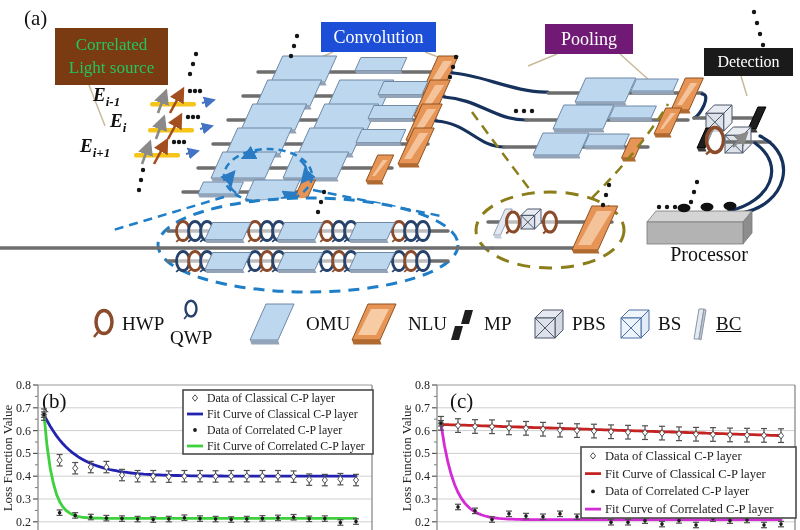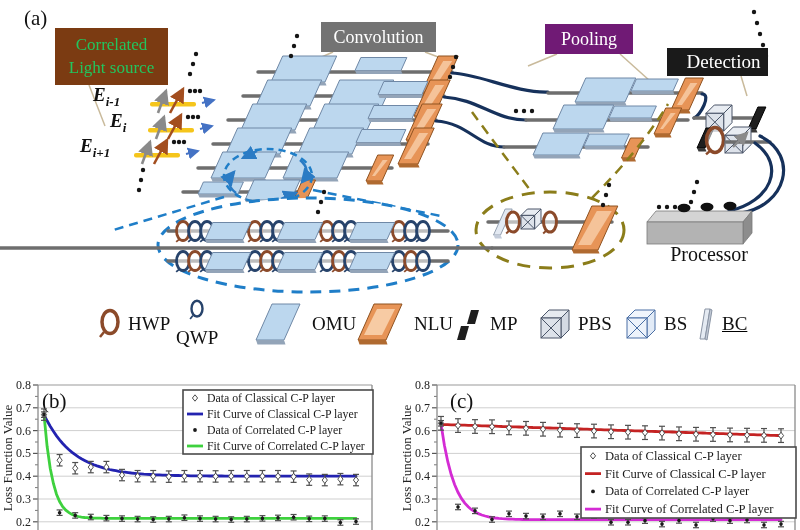--- a/index.html
+++ b/index.html
@@ -2,29 +2,29 @@
 <html><head>
 <meta charset="utf-8">
 <style>
   html,body{margin:0;padding:0;}
   body{width:800px;height:530px;position:relative;background:#ffffff;overflow:hidden;
        font-family:"Liberation Serif",serif;}
   .box{position:absolute;display:flex;align-items:center;justify-content:center;
        font-family:"Liberation Serif",serif;}
   #box-conv{left:321px;top:22px;width:115px;height:30px;font-size:18px;}
   #box-pool{left:545px;top:24px;width:88px;height:30px;font-size:18px;}
-  #box-det{left:667px;top:48px;width:89px;height:28px;font-size:19px;padding-left:12px;}
+  #box-det{left:704px;top:48px;width:89px;height:28px;font-size:16px;}
   #box-src{left:55px;top:28px;width:113px;height:57px;font-size:17px;flex-direction:column;line-height:1.3;}
   .e-label{position:absolute;font-style:italic;font-weight:bold;font-size:19px;color:#111;}
   .e-label sub{font-size:13px;margin-top:27px;}
   #e0{left:93px;top:84px;} #e1{left:110px;top:110px;} #e2{left:80px;top:135px;}
   #pa-label{position:absolute;left:24px;top:6px;font-size:21px;color:#111;}
   #proc-label{position:absolute;left:652px;top:243px;width:96px;text-align:right;font-size:20px;color:#111;}
   #diagram-svg{position:absolute;left:0;top:0;}
-  #component-legend{position:absolute;left:10px;top:299px;width:700px;height:50px;}
+  #component-legend{position:absolute;left:4px;top:299px;width:700px;height:50px;}
   .leg-item{position:absolute;display:flex;align-items:center;gap:6px;top:0;height:50px;}
   .leg-item span{font-size:19px;color:#111;}
   #chart-b{position:absolute;left:0;top:378px;} #chart-c{position:absolute;left:400px;top:378px;}
 </style>
 </head>
 <body>
 
 <div>
   <svg id="diagram-svg" width="800" height="378" viewBox="0 0 800 378">
     <defs>
@@ -318,21 +318,21 @@
         <circle cx="675" cy="207" r="2.2" fill="#151515"></circle>
       </g>
     </svg>
 
   <div id="pa-label">(a)</div>
 
   <div id="box-src" class="box" style="background: rgb(123, 59, 18); color: #22c55e;">
     <div>Correlated</div>
     <div>Light source</div>
   </div>
-  <div id="box-conv" class="box" style="background: #737373; color: rgb(255, 255, 255); text-align: right;">Convolution</div>
+  <div id="box-conv" class="box" style="background: #1d4ed8; color: rgb(255, 255, 255); text-align: right;">Convolution</div>
   <div id="box-pool" class="box" style="background: #701a75; color: rgb(255, 255, 255);">Pooling</div>
   <div id="box-det" class="box" style="background: rgb(26, 26, 26); color: rgb(255, 255, 255);">Detection</div>
 
   <div id="e0" class="e-label"><span>E</span><sub>i-1</sub></div>
   <div id="e1" class="e-label"><span>E</span><sub>i</sub></div>
   <div id="e2" class="e-label"><span>E</span><sub>i+1</sub></div>
 
   <div id="proc-label">Processor</div>
 
   <div id="component-legend">

